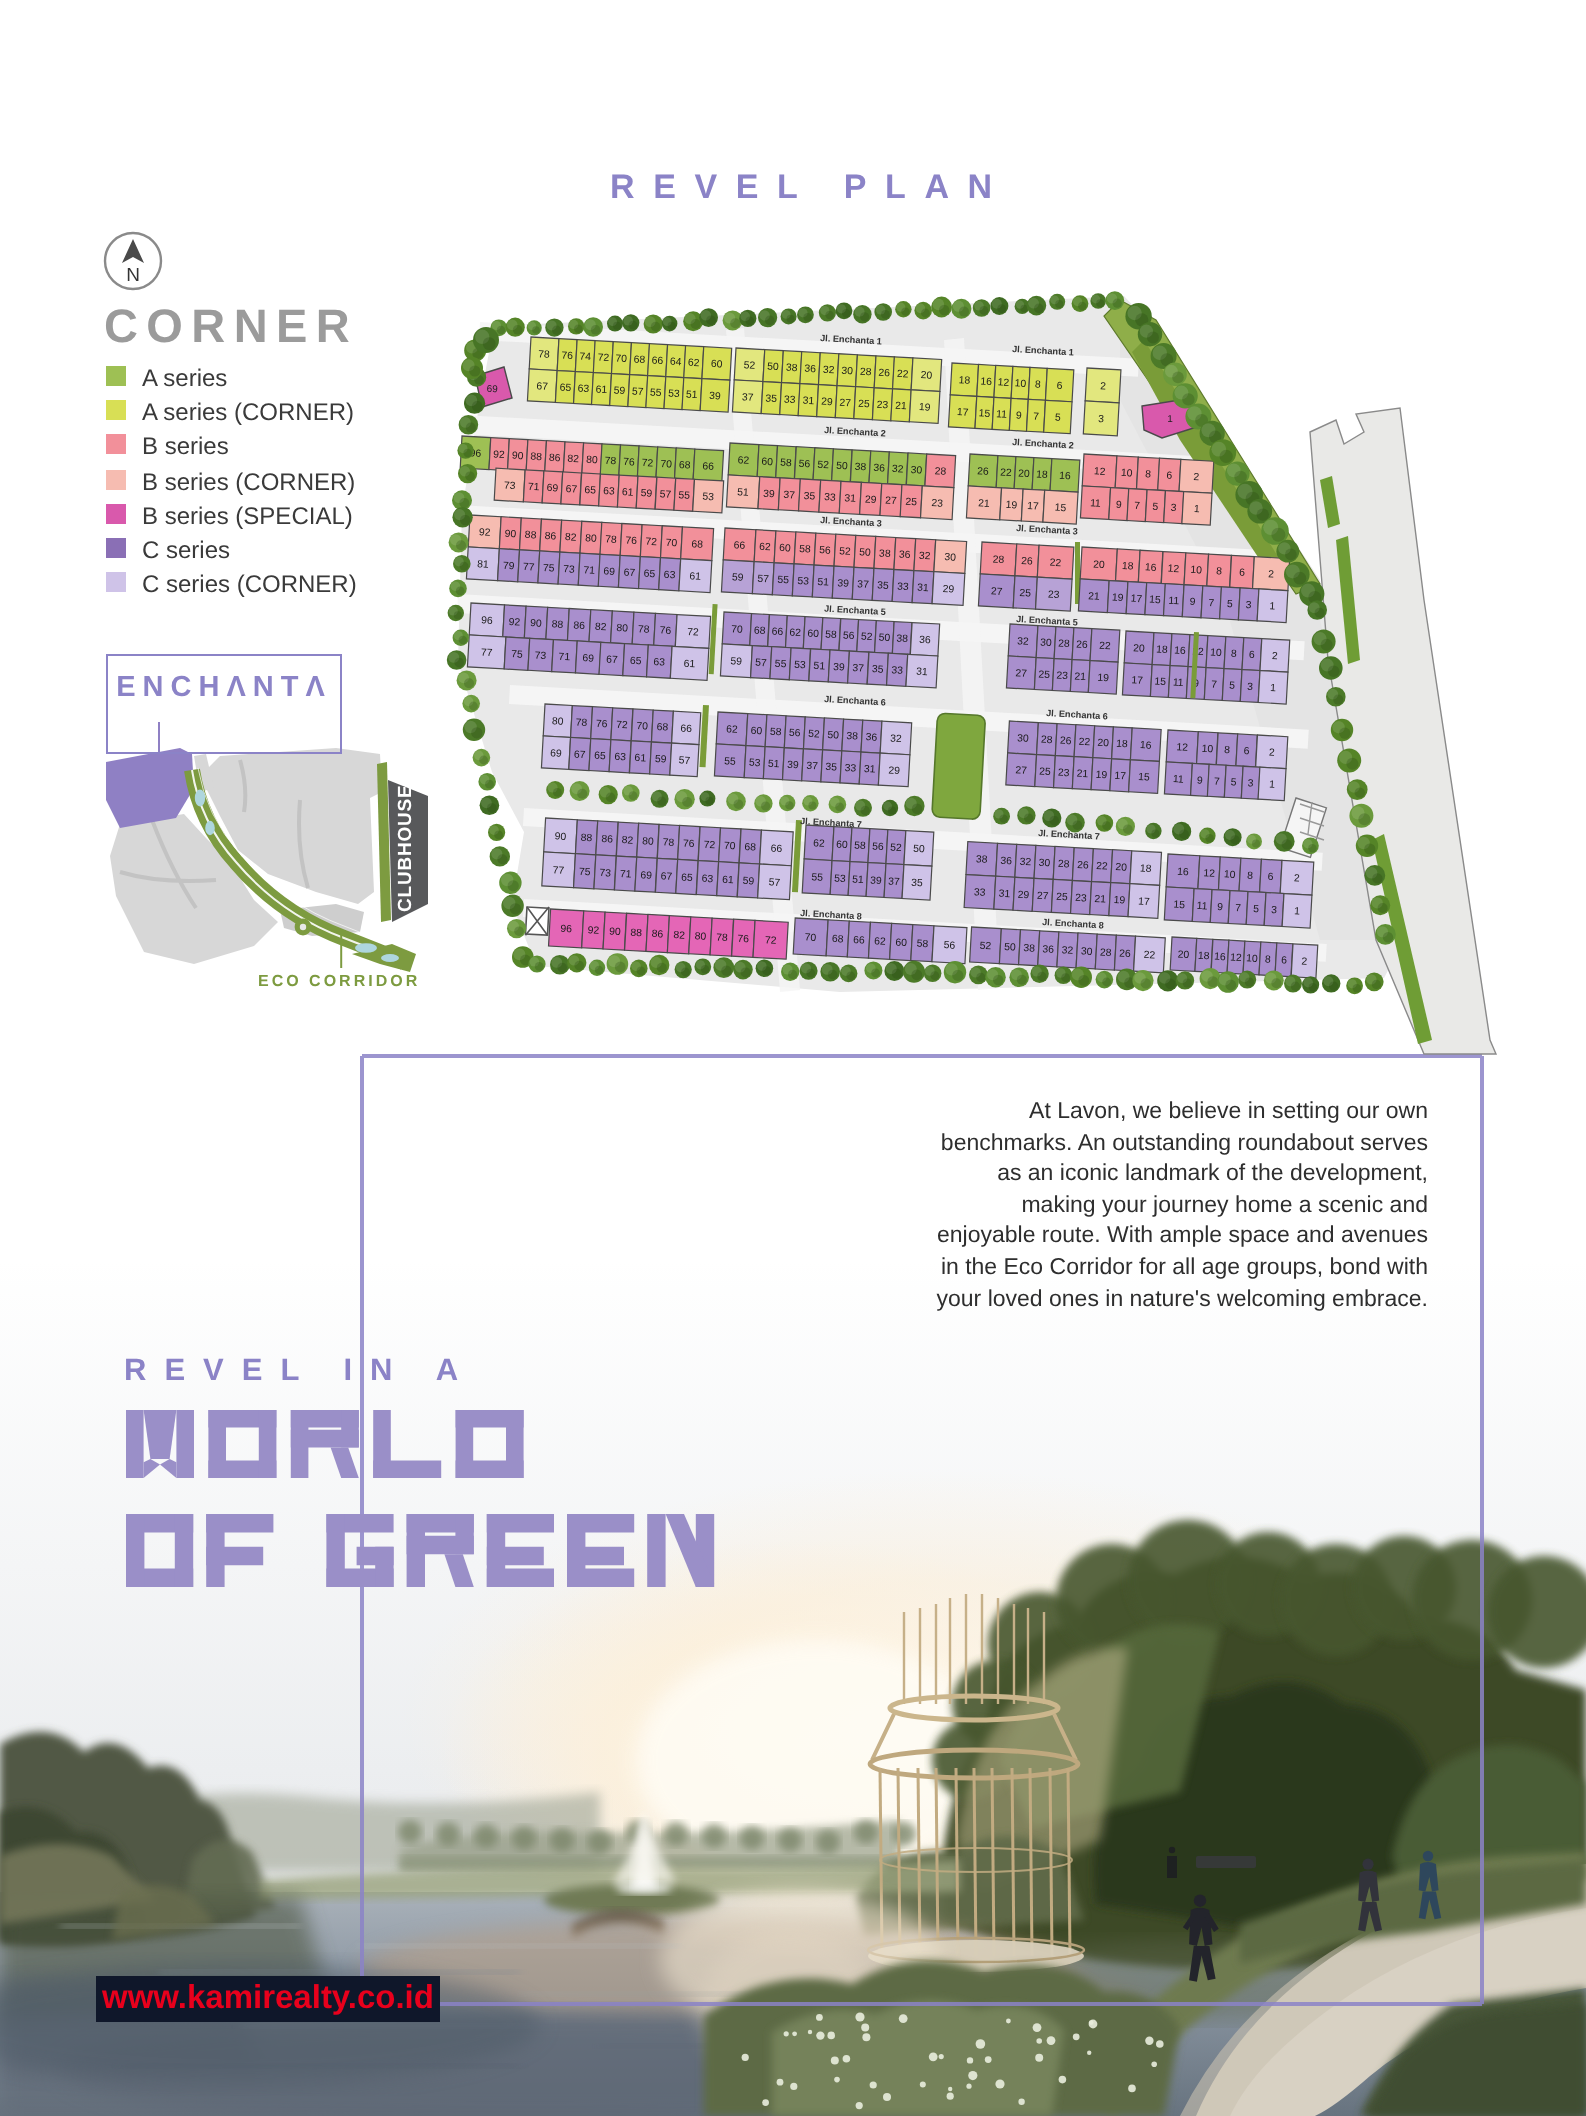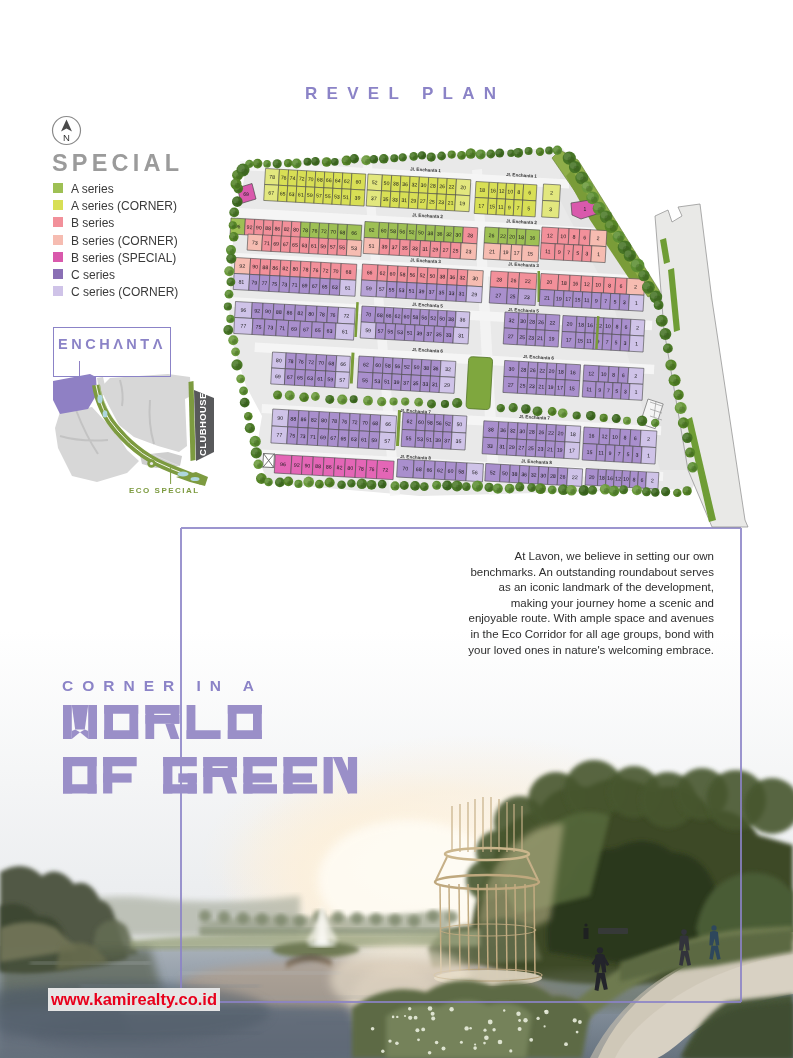--- a/index.html
+++ b/index.html
@@ -1692,26 +1692,26 @@
     <polygon points="283.5,773.4 312.0,773.4 312.0,782.6 283.5,782.6" fill="#9a8fc8"></polygon>
     <polygon points="283.5,784.3 317.1,784.3 317.1,793.5 283.5,793.5" fill="#9a8fc8"></polygon>
     <polygon points="323.6,757.0 332.8,757.0 332.8,793.5 323.6,793.5" fill="#9a8fc8"></polygon>
     <polygon points="347.9,757.0 357.1,757.0 357.1,793.5 347.9,793.5" fill="#9a8fc8"></polygon>
     <polygon points="332.8,757.0 342.0,757.0 357.1,791.7 347.9,793.5" fill="#9a8fc8"></polygon>
 <circle cx="66.5" cy="130.5" r="14" fill="none" stroke="#8a8a8a" stroke-width="1.2"></circle>
     <polygon points="66.5,119.5 72,131.5 66.5,128.5 61,131.5" fill="#4a4a4a"></polygon>
     <text x="66.5" y="140.5" font-size="9.5" text-anchor="middle" fill="#333" font-family="Liberation Sans, sans-serif">N</text>
 </svg>
 <div class="abs" style="left:305px;top:84px;font-size:17px;font-weight:bold;color:#8b83c7;letter-spacing:9.3px;">REVEL PLAN</div>
-<div class="abs" style="left:52px;top:150px;font-size:23.5px;font-weight:bold;color:#9b9b9b;letter-spacing:4.2px;">SPECIAL</div>
+<div class="abs" style="left:52px;top:150px;font-size:23.5px;font-weight:bold;color:#9b9b9b;letter-spacing:4.2px;">CORNER</div>
 <div class="abs" style="left:53px;top:181px;font-size:12px;color:#3a3a3a;line-height:17.2px;">
 <div><span style="display:inline-block;width:10px;height:10px;background:#9ec054;margin-right:8px"></span>A series</div>
 <div><span style="display:inline-block;width:10px;height:10px;background:#d8df55;margin-right:8px"></span>A series (CORNER)</div>
 <div><span style="display:inline-block;width:10px;height:10px;background:#f2909a;margin-right:8px"></span>B series</div>
 <div><span style="display:inline-block;width:10px;height:10px;background:#f6bcb1;margin-right:8px"></span>B series (CORNER)</div>
 <div><span style="display:inline-block;width:10px;height:10px;background:#d959ac;margin-right:8px"></span>B series (SPECIAL)</div>
 <div><span style="display:inline-block;width:10px;height:10px;background:#8a6fb5;margin-right:8px"></span>C series</div>
 <div><span style="display:inline-block;width:10px;height:10px;background:#cfc3e8;margin-right:8px"></span>C series (CORNER)</div>
 </div>
 <div class="abs" style="left:53px;top:327px;width:118px;height:50px;border:1.5px solid #8b83c7;color:#8b83c7;font-size:14.5px;font-weight:bold;letter-spacing:3.5px;text-align:center;line-height:33px;">ENCHΛNTΛ</div>
-<div class="abs" style="left:129px;top:486px;font-size:8px;font-weight:bold;color:#7d9b40;letter-spacing:1.5px;">ECO SPECIAL</div>
+<div class="abs" style="left:129px;top:486px;font-size:8px;font-weight:bold;color:#7d9b40;letter-spacing:1.5px;">ECO CORRIDOR</div>
 <div class="abs" style="left:380px;top:549px;width:334px;font-size:11.5px;color:#2e2e2e;line-height:15.6px;text-align:right;">At Lavon, we believe in setting our own<br>benchmarks. An outstanding roundabout serves<br>as an iconic landmark of the development,<br>making your journey home a scenic and<br>enjoyable route. With ample space and avenues<br>in the Eco Corridor for all age groups, bond with<br>your loved ones in nature's welcoming embrace.</div>
-<div class="abs" style="left:62px;top:677px;font-size:15.5px;font-weight:bold;color:#8b83c7;letter-spacing:9px;">CORNER IN A</div>
-<div class="abs" style="left:48px;top:988px;background:#e5e5e5;padding:2px 3px;font-size:16.5px;font-weight:bold;color:#e8001c;">www.kamirealty.co.id</div>
+<div class="abs" style="left:62px;top:677px;font-size:15.5px;font-weight:bold;color:#8b83c7;letter-spacing:9px;">REVEL IN A</div>
+<div class="abs" style="left:48px;top:988px;background:#0f172a;padding:2px 3px;font-size:16.5px;font-weight:bold;color:#e8001c;">www.kamirealty.co.id</div>
 </body></html>

